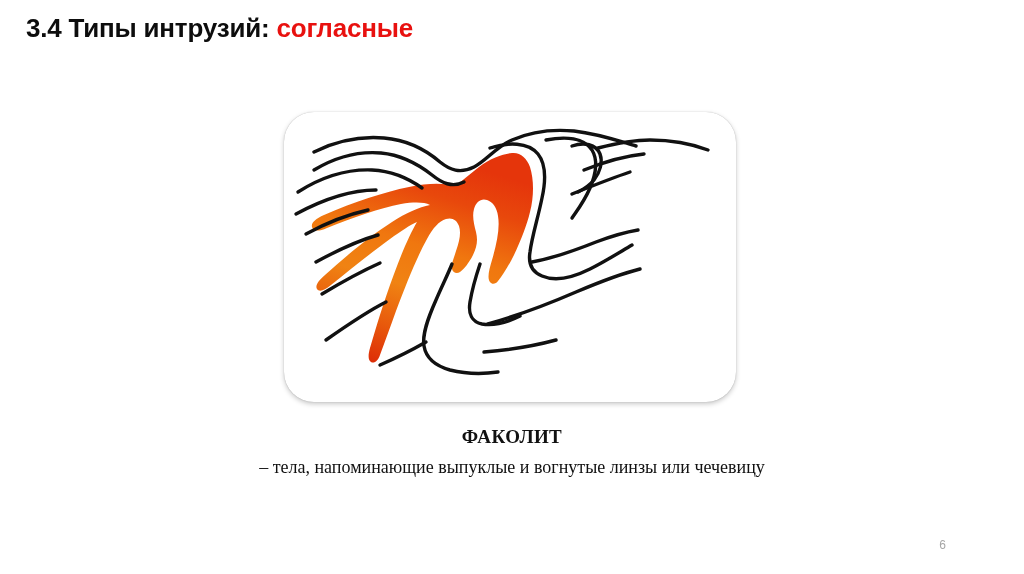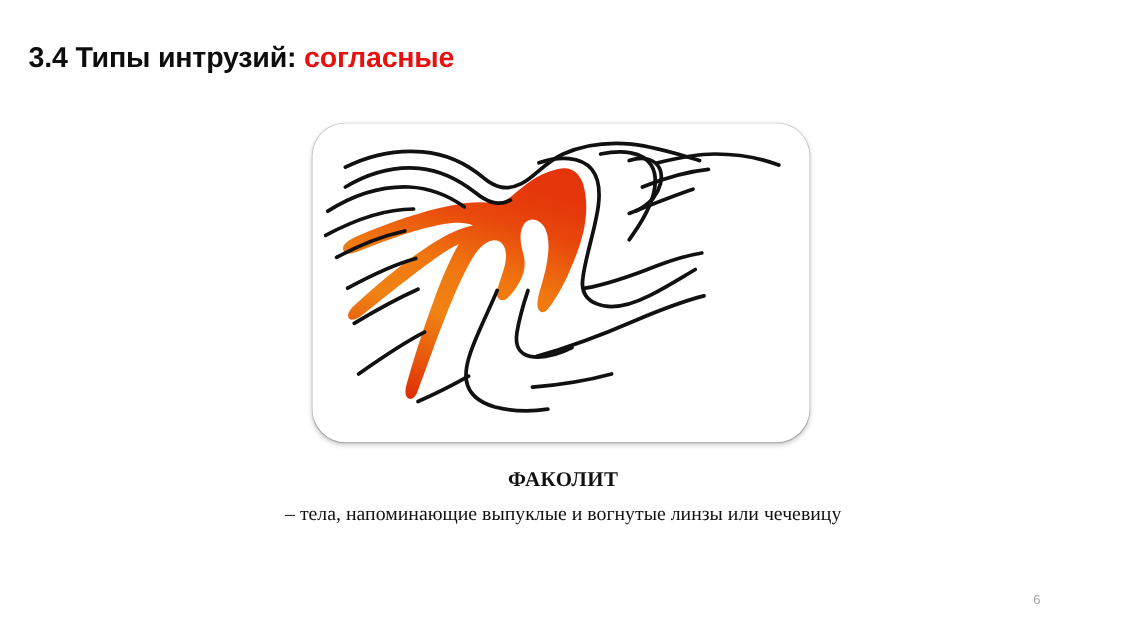--- a/index.html
+++ b/index.html
@@ -13,21 +13,21 @@
     position: relative;
     overflow: hidden;
     font-family: "Liberation Sans", sans-serif;
     -webkit-font-smoothing: antialiased;
   }
 
   
   #slide-title {
     position: absolute;
     left: 26px;
-    top: 36px;
+    top: 12px;
     font-family: "Liberation Sans", sans-serif;
     font-weight: bold;
     font-size: 26px;
     line-height: 32px;
     letter-spacing: -0.2px;
     color: #0d0d0d;
     white-space: nowrap;
   }
   #slide-title .accent {
     color: #e8110f;

